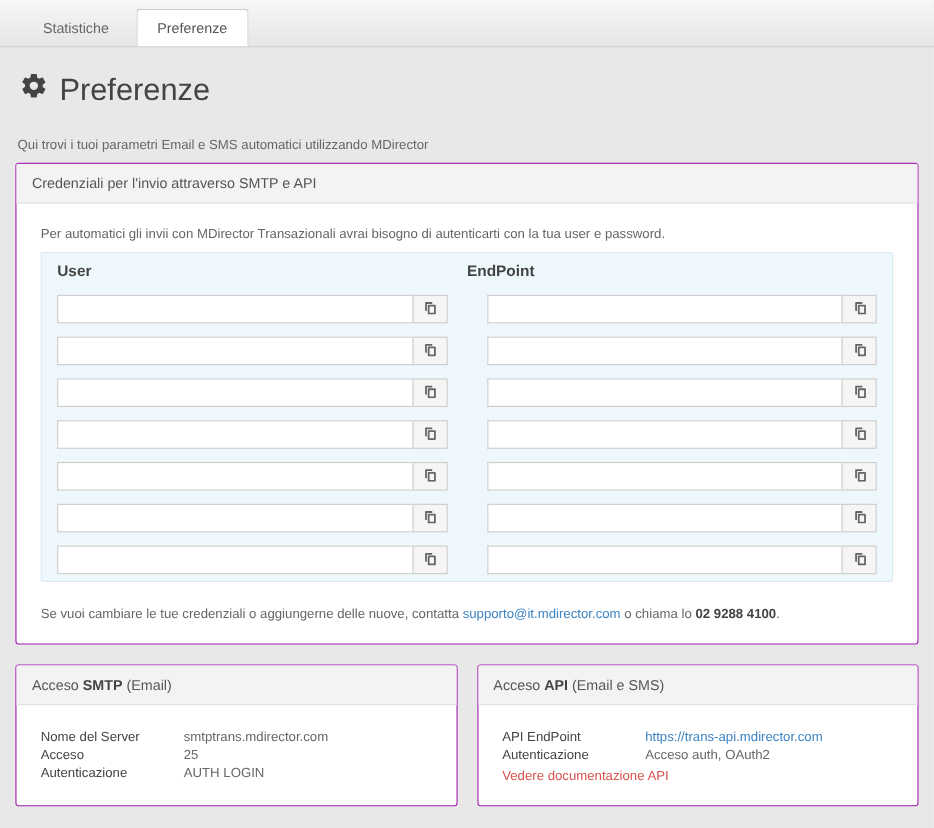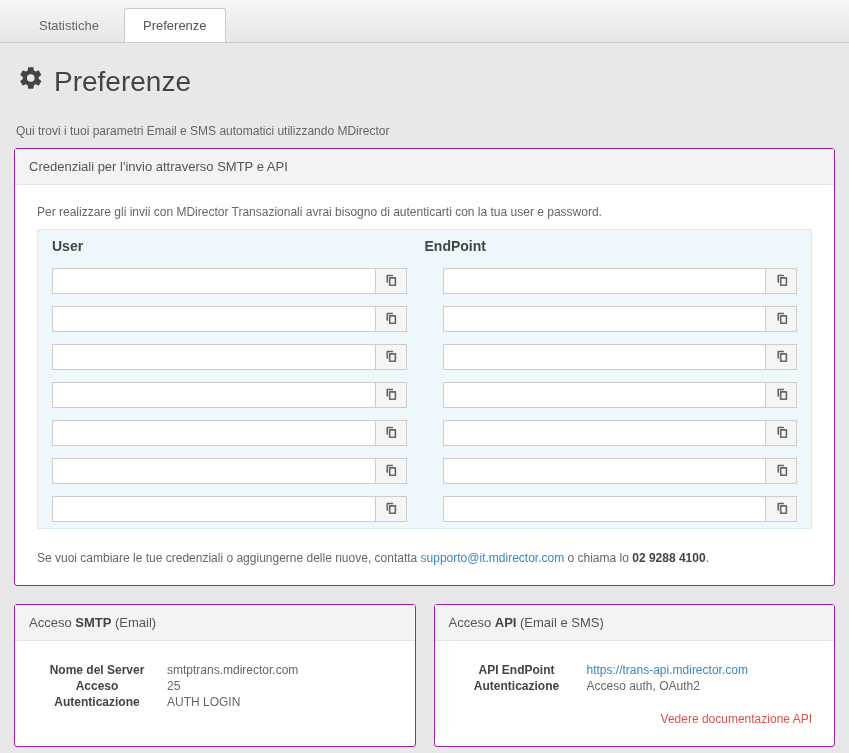--- a/index.html
+++ b/index.html
@@ -128,30 +128,30 @@
   .two-col .panel { flex: 1; margin-bottom: 0; }
   .panel-header .bold { font-weight: 600; color:#444; }
   .kv {
     display: flex;
     font-size: 12px;
     margin: 2px 0;
     align-items: baseline;
   }
   .kv .k {
     width: 130px;
-    text-align: center;
+    text-align: left;
     padding-right: 10px;
-    font-weight: 700;
+    font-weight: 400;
     color: #444;
   }
   .kv .v { color:#666; }
   .kv .v a { color:#3b84c4; text-decoration:none; }
   .doc-link {
-    text-align: right;
-    margin-top: 18px;
+    text-align: left;
+    margin-top: 4px;
   }
   .doc-link a {
     color: #d9534f;
     font-size: 12px;
     text-decoration: none;
   }
 </style>
 </head>
 <body>
 
@@ -178,21 +178,21 @@
           <use href="#gear"></use>
         </svg></span>
     <span>Preferenze</span>
   </h1>
 
   <div class="panel-intro">Qui trovi i tuoi parametri Email e SMS automatici utilizzando MDirector</div>
 
   <div class="panel">
     <div class="panel-header">Credenziali per l'invio attraverso SMTP e API</div>
     <div class="panel-body">
-      <div class="hint">Per realizzare gli invii con MDirector Transazionali avrai bisogno di autenticarti con la tua user e password.</div>
+      <div class="hint">Per automatici gli invii con MDirector Transazionali avrai bisogno di autenticarti con la tua user e password.</div>
 
       <div class="cred-table">
         <div class="cred-head">
           <div>User</div>
           <div>EndPoint</div>
         </div>
         <div id="cred-rows">
             <div class="cred-row">
               <div class="cred-cell">
                 <input class="cred-input" type="text" value="" style="">

